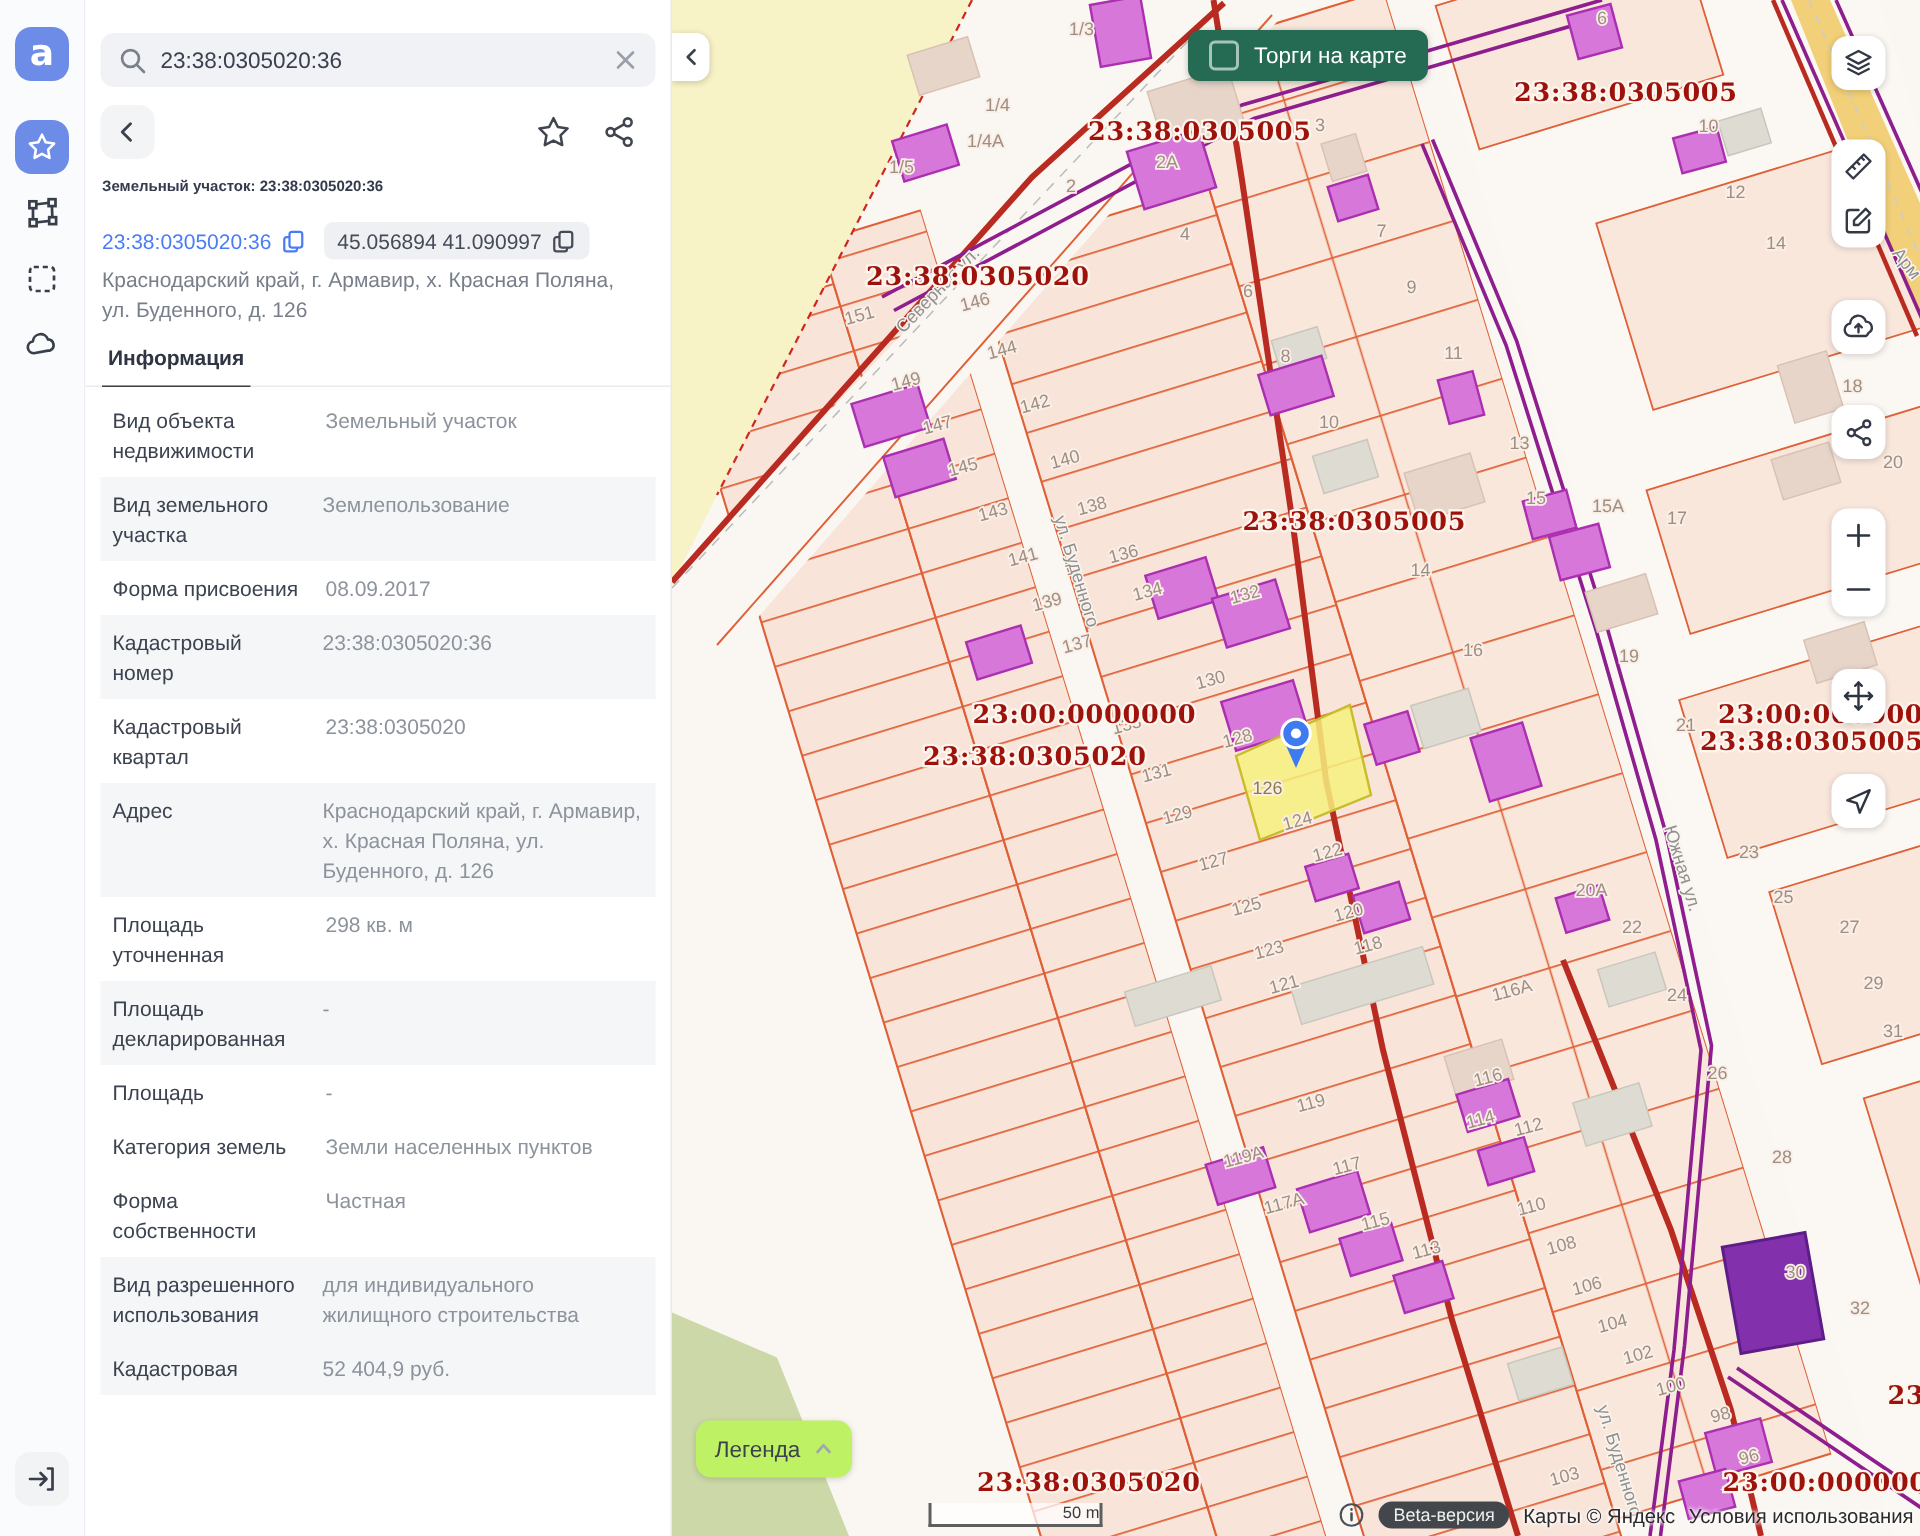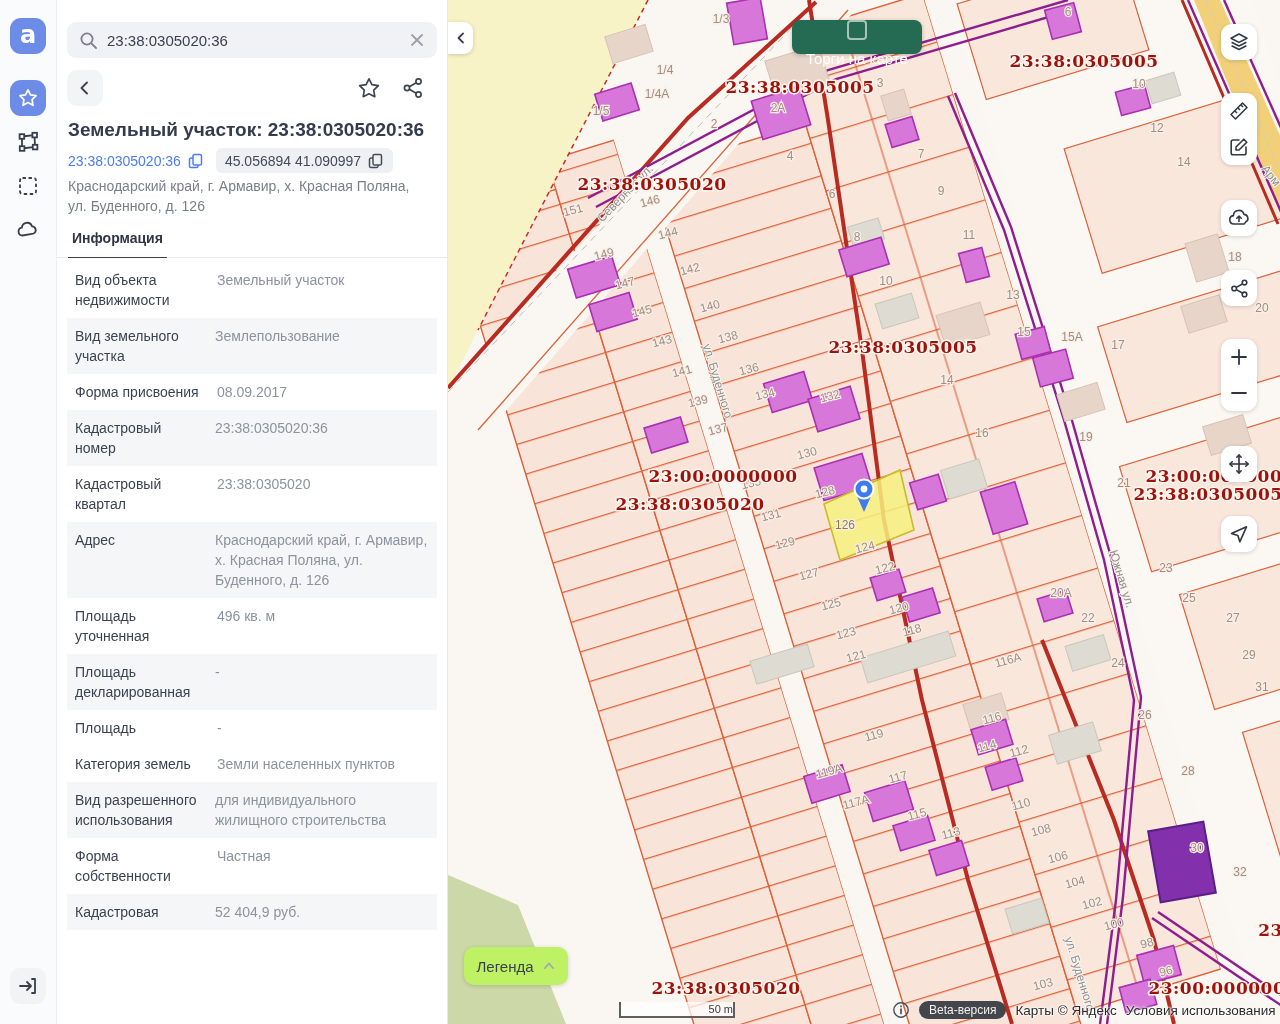--- a/index.html
+++ b/index.html
@@ -18,21 +18,21 @@
   
   #panel{position:relative;width:390px;height:100%;background:#fff;flex:none;border-right:1px solid #e7e8ec;}
   #searchbar{position:absolute;left:10px;top:22px;width:370px;height:36px;background:#f1f2f5;
     border-radius:9px;display:flex;align-items:center;padding:0 12px;box-sizing:border-box;gap:9px;}
   #search-text{flex:1;font-size:15px;color:#3a4150;}
   #hdr-row{position:absolute;left:10px;top:70px;width:370px;height:36px;}
   #back-btn{position:absolute;left:0;top:0;width:36px;height:36px;background:#f3f4f6;border-radius:10px;
     display:flex;align-items:center;justify-content:center;}
   .hdr-ico{position:absolute;top:6px;width:24px;height:24px;}
   #fav-btn{right:56px;}  #share-btn{right:12px;}
-  #title{position:absolute;left:11px;top:119px;width:368px;font-size:19px;font-weight:700;color:#343b4d;}
+  #title{position:absolute;left:11px;top:119px;width:368px;font-size:10px;font-weight:700;color:#343b4d;}
   #chips{position:absolute;left:11px;top:148px;display:flex;gap:12px;align-items:center;}
   .chip-blue{display:flex;align-items:center;gap:6px;color:#4a7cf6;font-size:14px;}
   .chip-gray{display:flex;align-items:center;gap:6px;background:#eef0f3;border-radius:6px;
     padding:4px 9px;color:#454b57;font-size:14px;}
   #address{position:absolute;left:11px;top:176px;width:362px;font-size:14px;line-height:20px;color:#787f8b;}
   #tabs{position:absolute;left:0;top:224px;width:100%;border-bottom:1px solid #e8eaed;padding-left:11px;box-sizing:border-box;}
   #tab-info{display:inline-block;font-size:14px;font-weight:700;color:#2f3542;padding:6px 4px 11px 4px;
     border-bottom:1px solid #404040;margin-bottom:-1px;}
   #info-rows{position:absolute;left:10px;top:262px;width:370px;}
   .irow{display:flex;padding:8px 8px;box-sizing:border-box;gap:14px;}
@@ -46,21 +46,21 @@
   .qlbl{font-family:"DejaVu Serif",serif;font-weight:700;font-size:17px;fill:#9e120c;
     letter-spacing:.5px;paint-order:stroke;stroke:#fdf6ef;stroke-width:3px;text-anchor:middle;}
   .plbl{font-size:12px;fill:#a08f80;paint-order:stroke;stroke:#f9efe8;stroke-width:2.4px;text-anchor:middle;}
   .plbl.sel{fill:#8b7d4a;}
   .slbl{font-size:12px;fill:#8f8f8f;paint-order:stroke;stroke:#faf4ee;stroke-width:2px;text-anchor:middle;}
 
   .ovl{position:absolute;box-sizing:border-box;}
   #collapse-btn{left:0;top:22px;width:25px;height:32px;background:#fff;border-radius:0 9px 9px 0;
     box-shadow:0 1px 4px rgba(0,0,0,.18);display:flex;align-items:center;justify-content:center;}
   #auction-pill{left:344px;top:20px;height:34px;background:#256a52;border-radius:8px;
-    box-shadow:0 1px 4px rgba(0,0,0,.25);display:flex;align-items:center;gap:10px;padding:0 14px;color:#fff;font-size:15px;flex-direction:column;}
+    box-shadow:0 1px 4px rgba(0,0,0,.25);display:flex;align-items:center;gap:10px;padding:0 14px;color:#fff;font-size:15px;}
   #auction-check{width:16px;height:16px;border:2px solid rgba(255,255,255,.6);border-radius:4px;flex:none;}
 
   #toolbar{position:absolute;right:25px;top:24px;width:36px;}
   .tb-group{position:absolute;right:0;width:36px;background:#fff;border-radius:11px;
     box-shadow:0 1px 4px rgba(0,0,0,.16);}
   .tb-btn{width:36px;height:36px;display:flex;align-items:center;justify-content:center;}
 
   #legend-btn{left:16px;top:947px;width:104px;height:38px;background:#bef264;border-radius:10px;
     box-shadow:0 1px 4px rgba(0,0,0,.16);display:flex;align-items:center;justify-content:center;gap:8px;
     font-size:15px;color:#3b414d;}
@@ -188,41 +188,41 @@
         <div class="irow">
           <div class="ilabel">Кадастровый квартал</div>
           <div class="ivalue">23:38:0305020</div>
         </div>
         <div class="irow alt">
           <div class="ilabel">Адрес</div>
           <div class="ivalue">Краснодарский край, г. Армавир, х. Красная Поляна, ул. Буденного, д. 126</div>
         </div>
         <div class="irow">
           <div class="ilabel">Площадь уточненная</div>
-          <div class="ivalue">496 кв. м</div>
+          <div class="ivalue">298 кв. м</div>
         </div>
         <div class="irow alt">
           <div class="ilabel">Площадь декларированная</div>
           <div class="ivalue">-</div>
         </div>
         <div class="irow">
           <div class="ilabel">Площадь</div>
           <div class="ivalue">-</div>
         </div>
         <div class="irow">
           <div class="ilabel">Категория земель</div>
           <div class="ivalue">Земли населенных пунктов</div>
         </div>
+        <div class="irow">
+          <div class="ilabel">Форма собственности</div>
+          <div class="ivalue">Частная</div>
+        </div>
         <div class="irow alt">
           <div class="ilabel">Вид разрешенного использования</div>
           <div class="ivalue">для индивидуального жилищного строительства</div>
-        </div>
-        <div class="irow">
-          <div class="ilabel">Форма собственности</div>
-          <div class="ivalue">Частная</div>
         </div>
         <div class="irow alt">
           <div class="ilabel">Кадастровая</div>
           <div class="ivalue">52 404,9 руб.</div>
         </div>
       </div>
   </section>
 
   <div id="map">
     <svg id="map-svg" width="834" height="1024" viewBox="0 0 834 1024">

